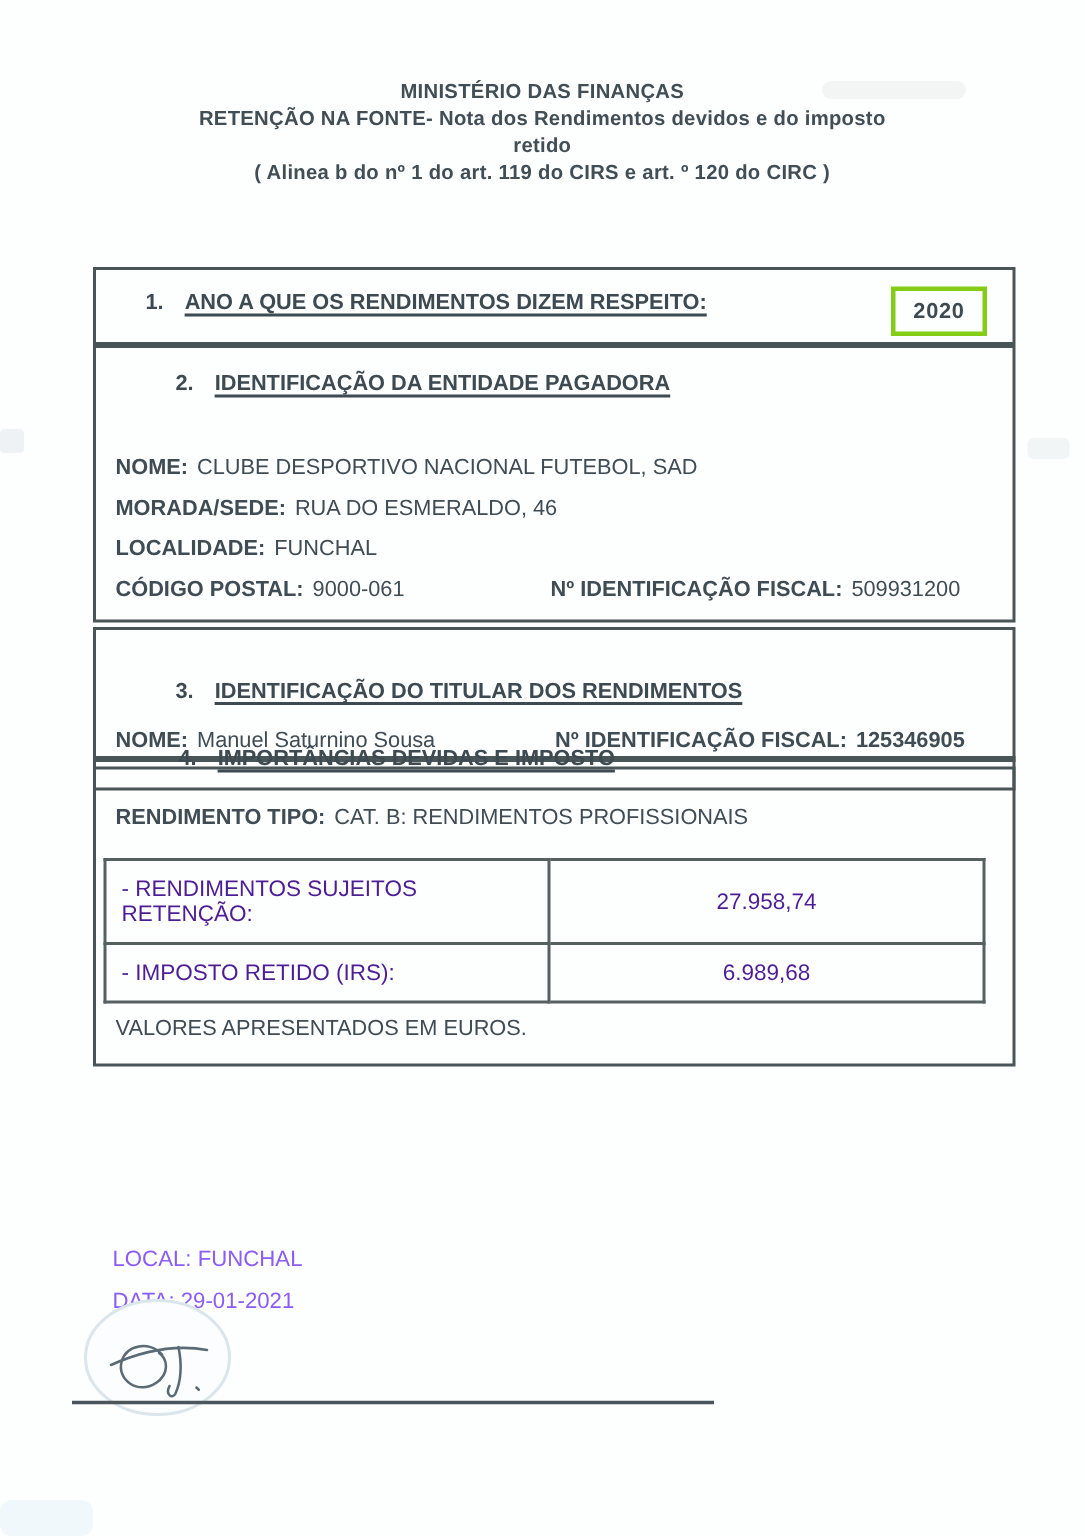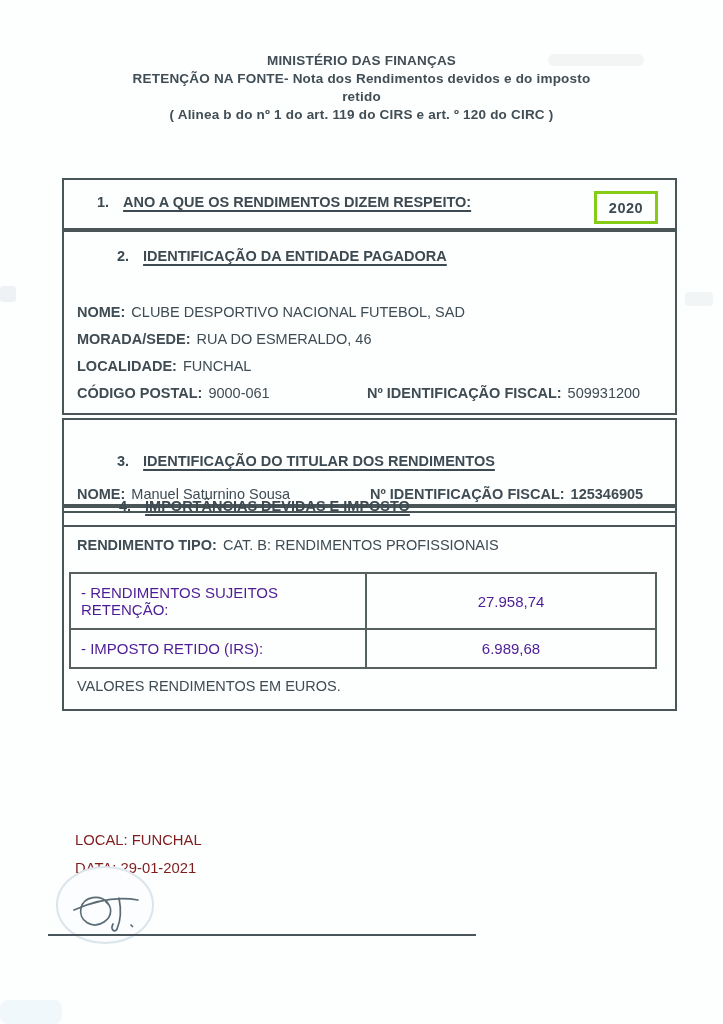--- a/index.html
+++ b/index.html
@@ -66,21 +66,21 @@
     border: 2px solid #55605f; font-size: 15px; color: #4c1d95;
   }
   .amount-table td.lblcell { width: 296px; padding: 10px 8px 10px 10px; }
   .amount-table td.valcell { text-align: center; }
   .amount-table tr:first-child td { height: 39px; }
   .amount-table tr:last-child td { height: 34px; }
 
   .euros-note { position: absolute; left: 13px; top: 172px; font-size: 14.5px; color: #3f4c54; }
 
   
-  .footer-line { position: absolute; left: 75px; font-size: 14.8px; color: #7f1d1d; white-space: nowrap; }
+  .footer-line { position: absolute; left: 75px; font-size: 14.8px; color: #8b5cf6; white-space: nowrap; }
   .local-line { top: 832px; }
   .data-line { top: 860px; }
 
   .signature-wrap { position: absolute; left: 40px; top: 858px; width: 450px; height: 92px; }
 
   
   .smudge { position: absolute; pointer-events: none; }
   .sm-topright { left: 548px; top: 54px; width: 96px; height: 12px; background: #eef1f1; border-radius: 6px; opacity: .7; }
   .sm-left { left: 0; top: 286px; width: 16px; height: 16px; background: #eaeff1; border-radius: 3px; opacity: .8; }
   .sm-right { left: 685px; top: 292px; width: 28px; height: 14px; background: #eef2f3; border-radius: 4px; opacity: .8; }
@@ -159,21 +159,21 @@
         <td class="lblcell">- RENDIMENTOS SUJEITOS RETENÇÃO:</td>
         <td class="valcell">27.958,74</td>
       </tr>
       <tr>
         <td class="lblcell">- IMPOSTO RETIDO (IRS):</td>
         <td class="valcell">6.989,68</td>
       </tr>
     </tbody>
   </table>
 
-  <div class="euros-note">VALORES RENDIMENTOS EM EUROS.</div>
+  <div class="euros-note">VALORES APRESENTADOS EM EUROS.</div>
 </section>
 
 <div class="footer-line local-line">
   <span>LOCAL:</span>&nbsp;<span>FUNCHAL</span>
 </div>
 <div class="footer-line data-line">
   <span>DATA:</span>&nbsp;<span>29-01-2021</span>
 </div>
 
 <div class="signature-wrap">

